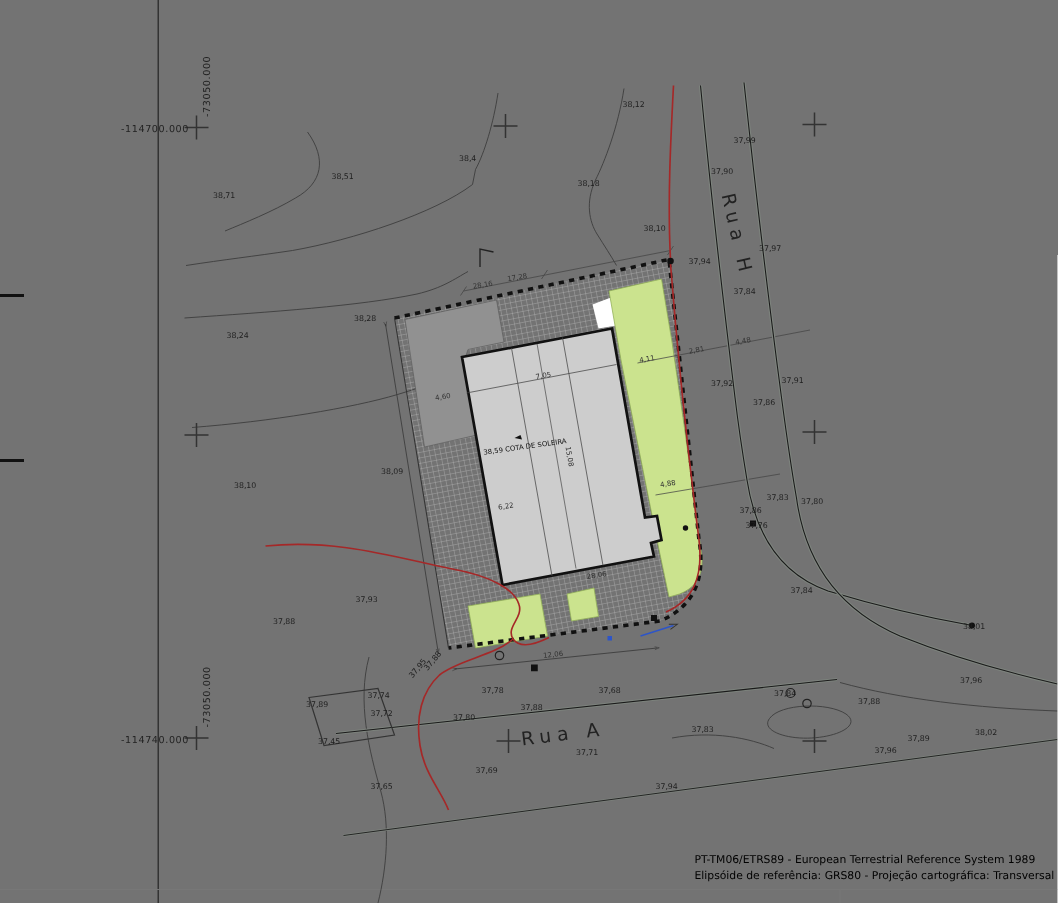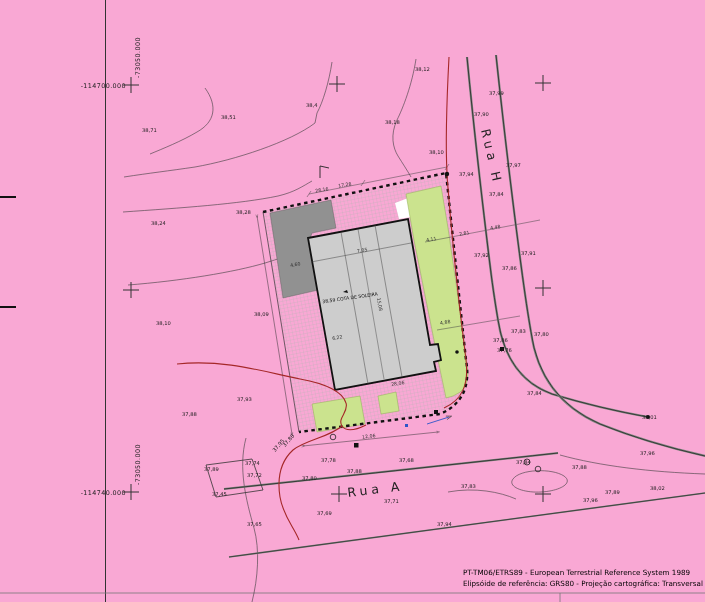--- a/index.html
+++ b/index.html
@@ -1,16 +1,16 @@
 <!DOCTYPE html>
 <html><head>
 <meta charset="utf-8">
 <style>
   html,body{margin:0;padding:0;background:#fff;}
-  .stage{position:relative;width:705px;height:602px;background:#f9a8d4;overflow:hidden;
+  .stage{position:relative;width:705px;height:602px;background:#737373;overflow:hidden;
          font-family:"DejaVu Sans", sans-serif;}
   svg{position:absolute;left:0;top:0;}
   text{fill:#1f1f1f;}
   .spot{font-size:5.2px;}
   .dim{font-size:4.7px;fill:#333;}
   .street{font-size:12.5px;letter-spacing:4px;fill:#222;}
   .coord{font-size:6.4px;letter-spacing:.4px;fill:#222;}
   .footer{font-size:7.2px;fill:#000;}
   .blabel{font-size:4.6px;fill:#111;}
   .contour{fill:none;stroke:#3d3d3d;stroke-width:.6;}

